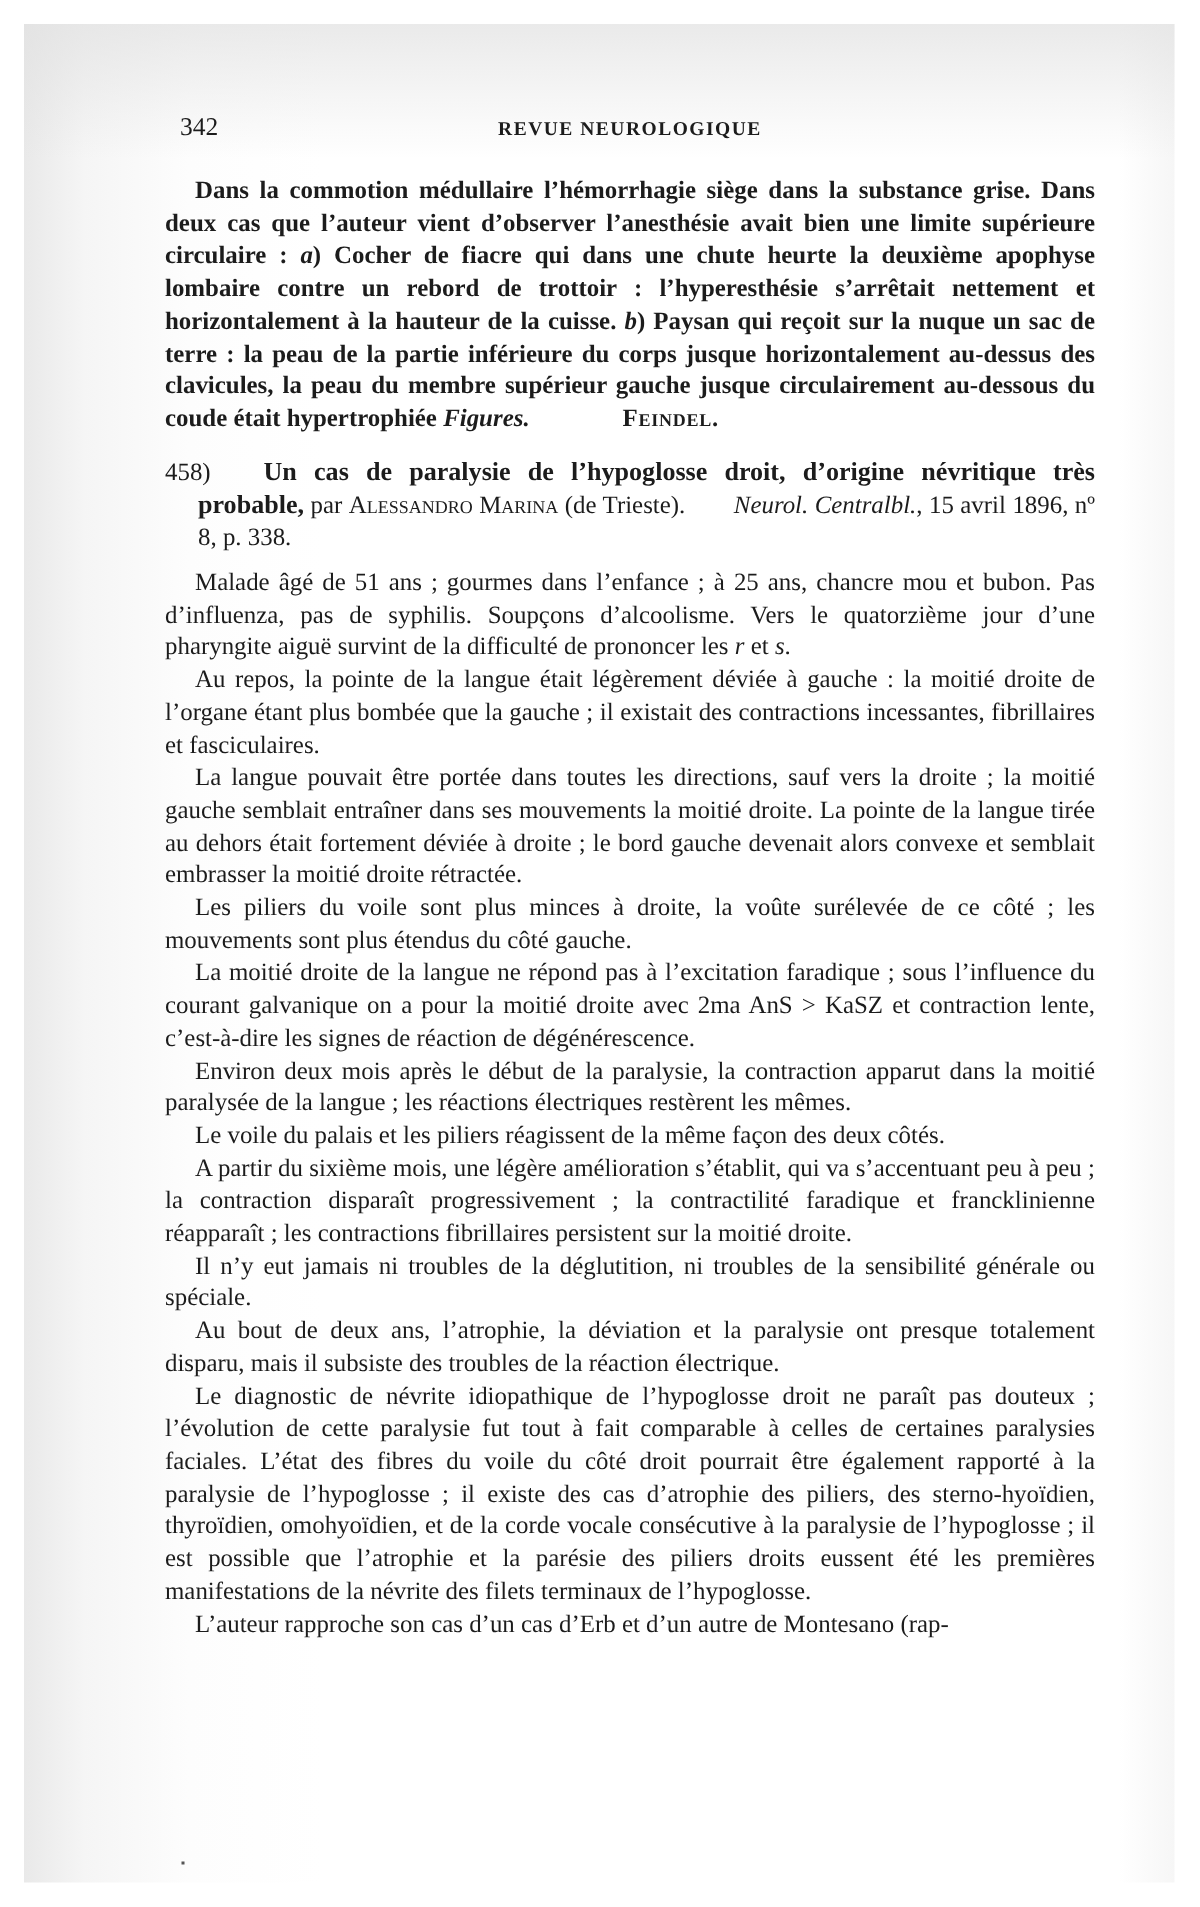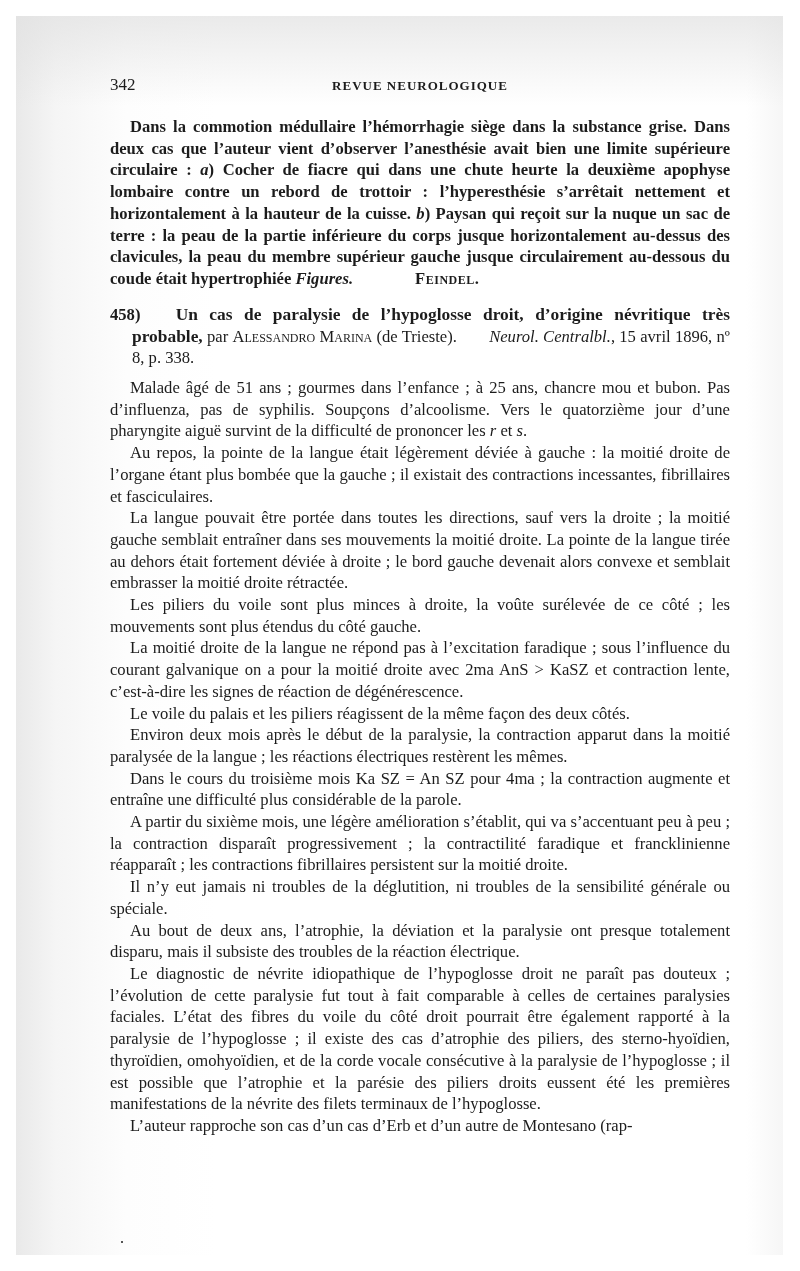--- a/index.html
+++ b/index.html
@@ -11,35 +11,35 @@
     position: absolute; left: 16px; top: 16px; width: 767px; height: 1239px;
     background: linear-gradient(90deg, #e9e9e9 0px, #f5f5f5 40px, #fdfdfd 110px, #ffffff 200px, #ffffff 730px, #f6f6f6 767px);
   }
   .scan::after {
     content: ""; position: absolute; left: 0; top: 0; right: 0; height: 90px;
     background: linear-gradient(180deg, rgba(225,225,225,0.7), rgba(255,255,255,0));
   }
   .header {
     position: absolute; left: 110px; top: 75px; width: 620px; height: 22px;
   }
-  .page-number { position: absolute; left: 0; top: 0; font-size: 17px; }
+  .page-number { position: absolute; left: 10px; top: 0; font-size: 17px; }
   .running-title {
     position: absolute; left: 0; right: 0; top: 3px; text-align: center;
     font-size: 13px; font-weight: bold; letter-spacing: 1px;
   }
   .text {
     position: absolute; left: 110px; width: 620px; font-size: 16.6px; line-height: 21.7px;
     text-align: justify; hyphens: none;
   }
   .text p { margin: 0; text-indent: 20px; }
   .block1 { top: 116px; font-weight: bold; }
   .signature { font-variant: small-caps; letter-spacing: 0.5px; }
   .entry { top: 304px; }
   .entry .head { padding-left: 22px; text-indent: -22px; margin: 0; text-align: justify; }
-  .entry .num { font-weight: bold; margin-top: 40px; }
+  .entry .num { font-weight: normal; margin-top: 40px; }
   .entry .ttl { font-weight: bold; font-size: 17.4px; margin-left: 24px; }
   .entry .auth { font-variant: small-caps; }
   .entry .journal { font-style: italic; margin-left: 28px; }
   .block2 { top: 377px; }
   .block2 p { margin-bottom: 0; }
   .it { font-style: italic; }
   .dot {
     position: absolute; left: 121px; top: 1241px; width: 2px; height: 2px; background: #555;
   }
 </style>
@@ -60,23 +60,22 @@
 <div class="text entry">
   <p class="head"><span class="num">458)</span> <span class="ttl">Un cas de paralysie de l’hypoglosse droit, d’origine névritique très probable,</span><span> par </span><span class="auth">Alessandro Marina</span><span> (de Trieste). </span><span class="journal">Neurol. Centralbl.</span><span>, 15 avril 1896, nº 8, p. 338.</span></p>
 </div>
 
 <div class="text block2">
   <p><span>Malade âgé de 51 ans ; gourmes dans l’enfance ; à 25 ans, chancre mou et bubon. Pas d’influenza, pas de syphilis. Soupçons d’alcoolisme. Vers le quatorzième jour d’une pharyngite aiguë survint de la difficulté de prononcer les </span><span class="it">r</span><span> et </span><span class="it">s</span><span>.</span></p>
   <p>Au repos, la pointe de la langue était légèrement déviée à gauche : la moitié droite de l’organe étant plus bombée que la gauche ; il existait des contractions incessantes, fibrillaires et fasciculaires.</p>
   <p>La langue pouvait être portée dans toutes les directions, sauf vers la droite ; la moitié gauche semblait entraîner dans ses mouvements la moitié droite. La pointe de la langue tirée au dehors était fortement déviée à droite ; le bord gauche devenait alors convexe et semblait embrasser la moitié droite rétractée.</p>
   <p>Les piliers du voile sont plus minces à droite, la voûte surélevée de ce côté ; les mouvements sont plus étendus du côté gauche.</p>
   <p>La moitié droite de la langue ne répond pas à l’excitation faradique ; sous l’influence du courant galvanique on a pour la moitié droite avec 2ma AnS &gt; KaSZ et contraction lente, c’est-à-dire les signes de réaction de dégénérescence.</p>
+  <p>Environ deux mois après le début de la paralysie, la contraction apparut dans la moitié paralysée de la langue ; les réactions électriques restèrent les mêmes.</p>
   <p>Le voile du palais et les piliers réagissent de la même façon des deux côtés.</p>
-  <p>Environ deux mois après le début de la paralysie, la contraction apparut dans la moitié paralysée de la langue ; les réactions électriques restèrent les mêmes.</p>
-  <p>Dans le cours du troisième mois Ka SZ = An SZ pour 4ma ; la contraction augmente et entraîne une difficulté plus considérable de la parole.</p>
   <p>A partir du sixième mois, une légère amélioration s’établit, qui va s’accentuant peu à peu ; la contraction disparaît progressivement ; la contractilité faradique et francklinienne réapparaît ; les contractions fibrillaires persistent sur la moitié droite.</p>
   <p>Il n’y eut jamais ni troubles de la déglutition, ni troubles de la sensibilité générale ou spéciale.</p>
   <p>Au bout de deux ans, l’atrophie, la déviation et la paralysie ont presque totalement disparu, mais il subsiste des troubles de la réaction électrique.</p>
   <p>Le diagnostic de névrite idiopathique de l’hypoglosse droit ne paraît pas douteux ; l’évolution de cette paralysie fut tout à fait comparable à celles de certaines paralysies faciales. L’état des fibres du voile du côté droit pourrait être également rapporté à la paralysie de l’hypoglosse ; il existe des cas d’atrophie des piliers, des sterno-hyoïdien, thyroïdien, omohyoïdien, et de la corde vocale consécutive à la paralysie de l’hypoglosse ; il est possible que l’atrophie et la parésie des piliers droits eussent été les premières manifestations de la névrite des filets terminaux de l’hypoglosse.</p>
   <p>L’auteur rapproche son cas d’un cas d’Erb et d’un autre de Montesano (rap-</p>
 </div>
 
 <div class="dot"></div>
 
 </body></html>

